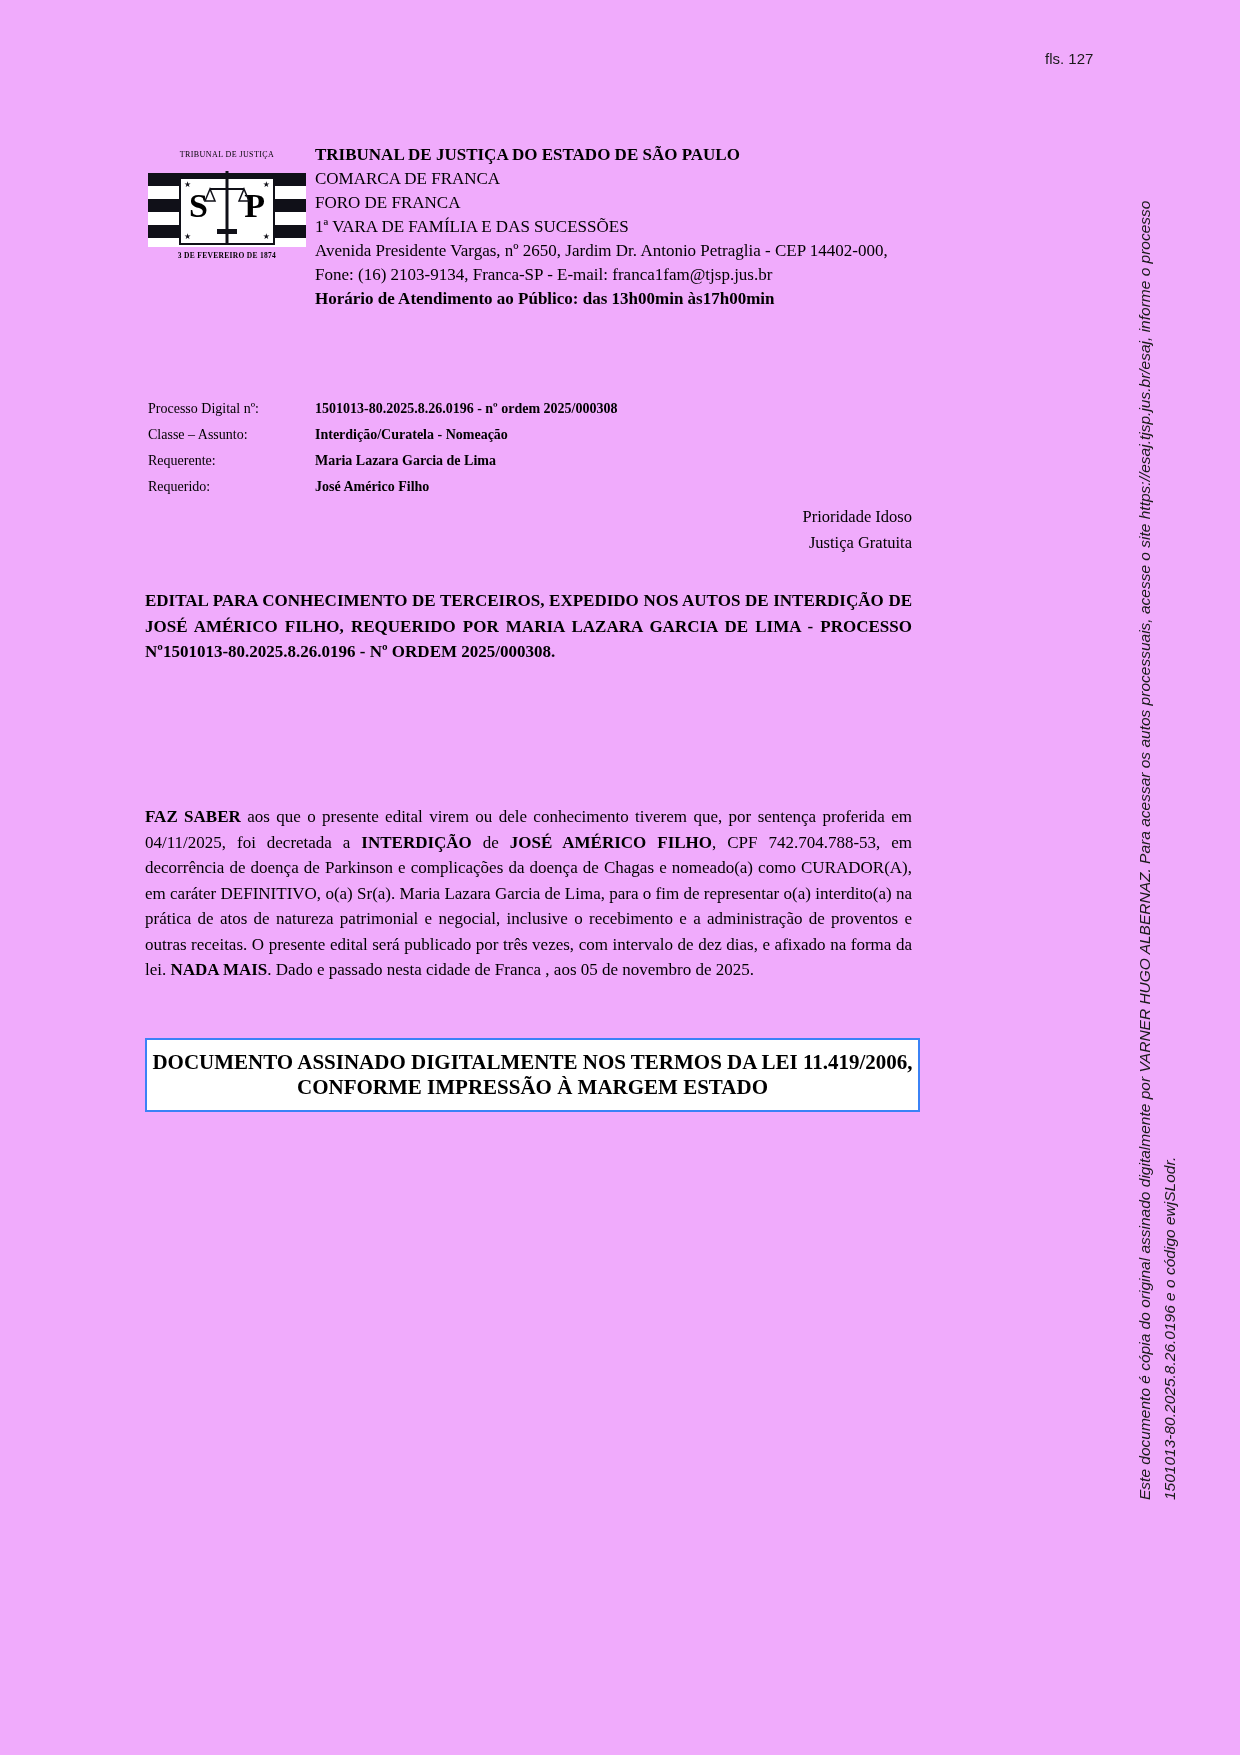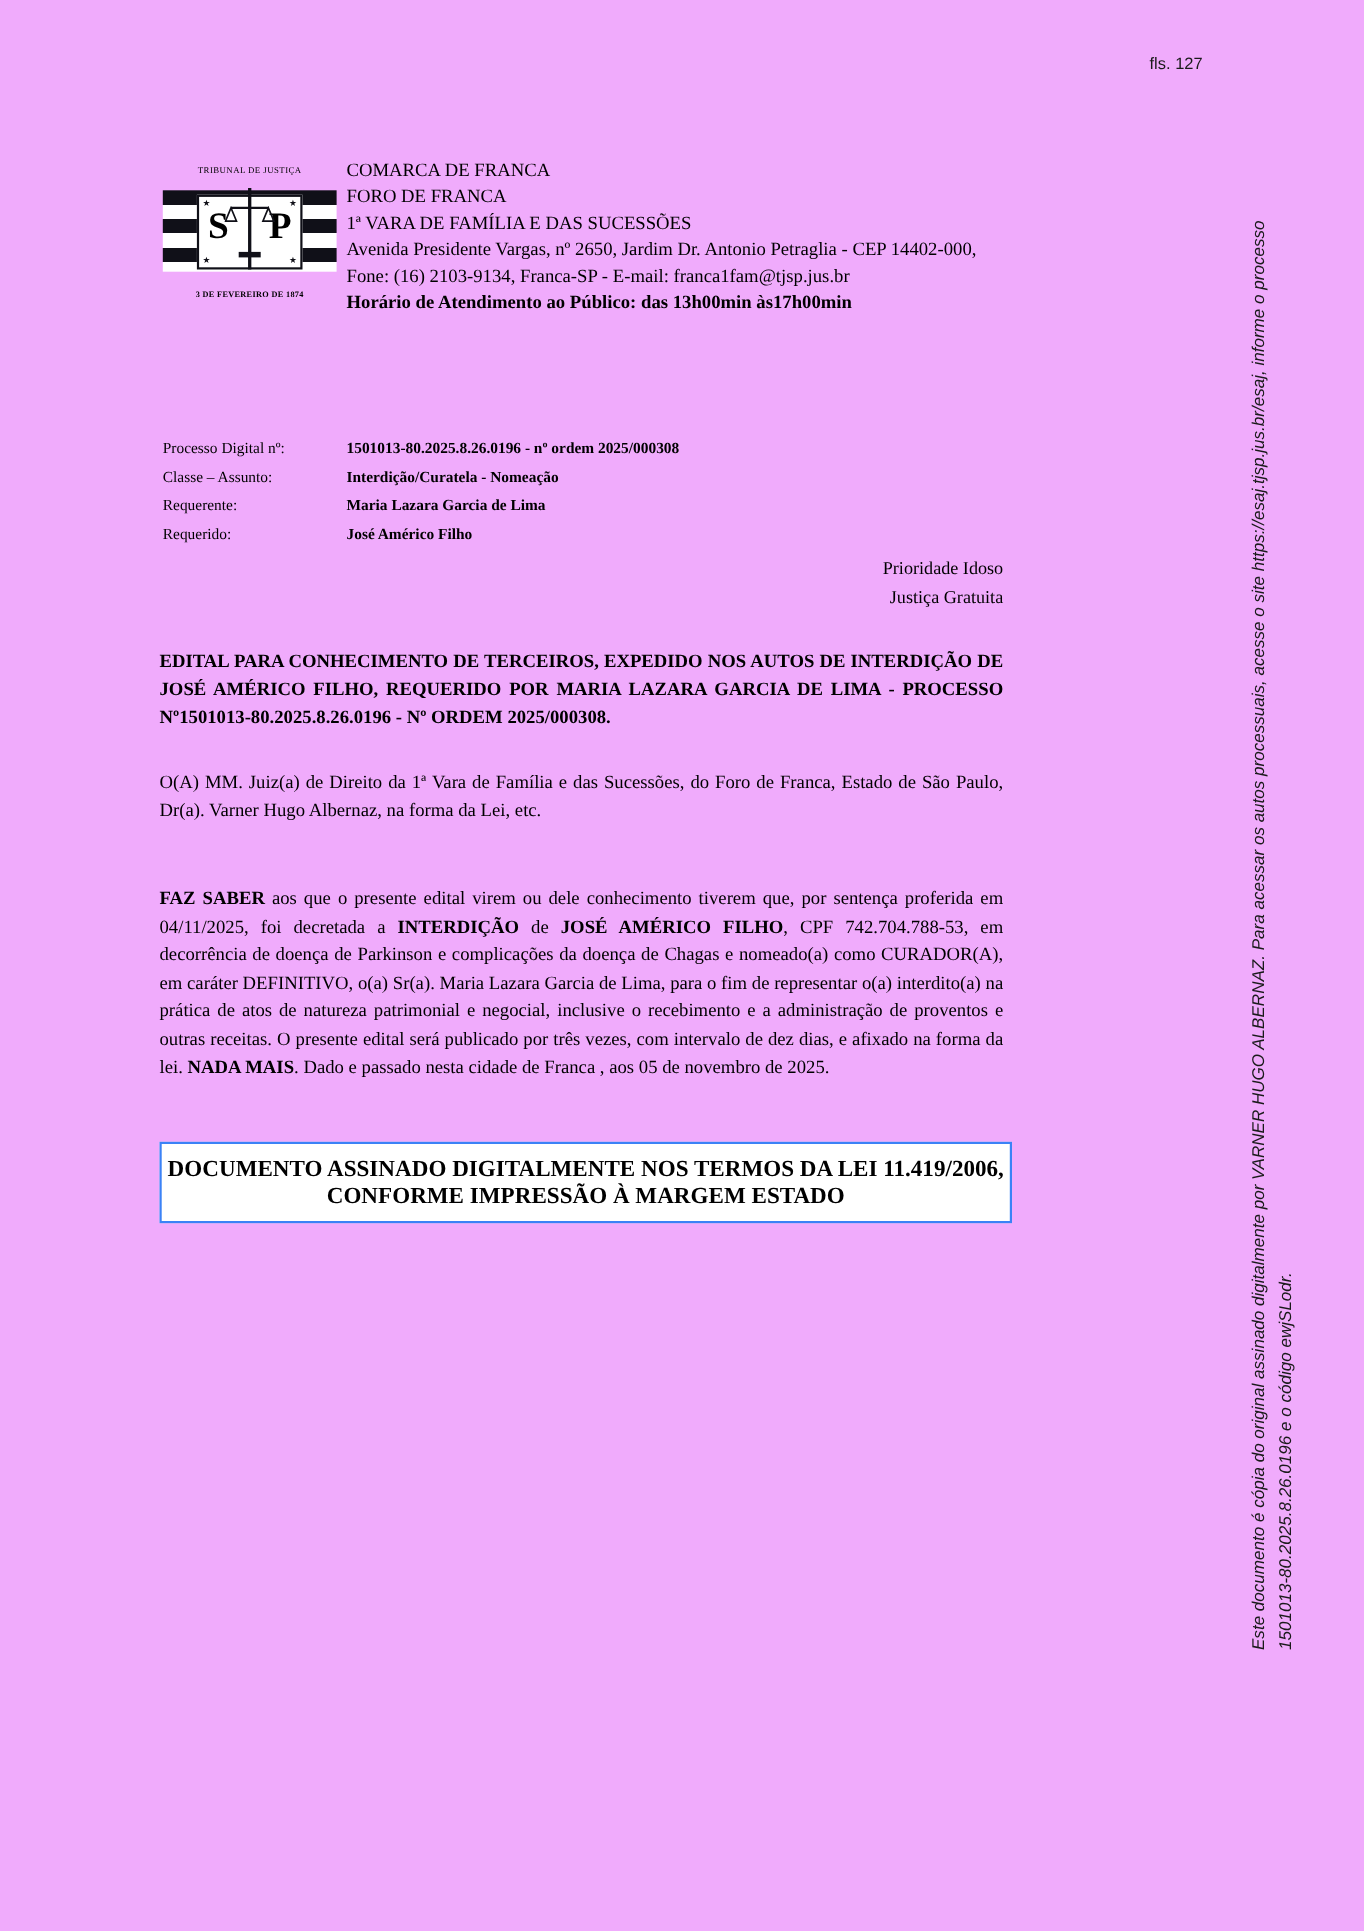--- a/index.html
+++ b/index.html
@@ -30,21 +30,21 @@
   }
   .logo-letter{position:absolute;top:10px;font-size:34px;font-weight:bold;line-height:1;}
   .logo-letter.s{left:8px;}
   .logo-letter.p{right:8px;}
   .logo-star{position:absolute;font-size:8px;line-height:1;color:#101018;}
   .logo-star.tl{left:3px;top:2px;}
   .logo-star.tr{right:3px;top:2px;}
   .logo-star.bl{left:3px;bottom:2px;}
   .logo-star.br{right:3px;bottom:2px;}
   .logo-scales{position:absolute;left:50%;top:-8px;transform:translateX(-50%);}
-  .logo-bottom{font-size:7.5px;font-weight:bold;margin-top:16px;letter-spacing:.3px;}
+  .logo-bottom{font-size:7.5px;font-weight:bold;margin-top:4px;letter-spacing:.3px;}
   
   .header-text{
     position:absolute;left:315px;top:143px;width:596px;
     font-size:17px;line-height:24px;
   }
   .header-text .bold{font-weight:bold;}
   
   .title-box{
     position:absolute;left:145px;top:344px;width:763px;height:24px;
     border:2px solid #2a2a2a;background:#f4f4f4;
@@ -111,20 +111,21 @@
             <path d="M40 18 L35 30 L45 30 Z" fill="none" stroke="#101018" stroke-width="1.5"></path>
             <rect x="13" y="58" width="20" height="5" fill="#101018"></rect>
           </svg>
         </span>
       </div>
     </div>
     <div class="logo-bottom">3 DE FEVEREIRO DE 1874</div>
   </div>
 
   <div class="header-text">
+    <div class="bold">TRIBUNAL DE JUSTIÇA DO ESTADO DE SÃO PAULO</div>
     <div>COMARCA DE FRANCA</div>
     <div>FORO DE FRANCA</div>
     <div>1ª VARA DE FAMÍLIA E DAS SUCESSÕES</div>
     <div>Avenida Presidente Vargas, nº 2650, Jardim Dr. Antonio Petraglia - CEP 14402-000, Fone: (16) 2103-9134, Franca-SP - E-mail: franca1fam@tjsp.jus.br</div>
     <div class="bold">Horário de Atendimento ao Público: das 13h00min às17h00min</div>
   </div>
 
 
   <div class="process">
     <div class="proc-row">
@@ -145,21 +146,20 @@
     </div>
   </div>
 
   <div class="flags">
     <div>Prioridade Idoso</div>
     <div>Justiça Gratuita</div>
   </div>
 
   <div class="para edital-heading">EDITAL PARA CONHECIMENTO DE TERCEIROS, EXPEDIDO NOS AUTOS DE INTERDIÇÃO DE JOSÉ AMÉRICO FILHO, REQUERIDO POR MARIA LAZARA GARCIA DE LIMA - PROCESSO Nº1501013-80.2025.8.26.0196 - Nº ORDEM 2025/000308.</div>
 
-  <div class="para judge-para">O(A) MM. Juiz(a) de Direito da 1ª Vara de Família e das Sucessões, do Foro de Franca, Estado de São Paulo, Dr(a). Varner Hugo Albernaz, na forma da Lei, etc.</div>
 
   <div class="para faz-saber"><span class="b">FAZ SABER</span><span> aos que o presente edital virem ou dele conhecimento tiverem que, por sentença proferida em 04/11/2025, foi decretada a </span><span class="b">INTERDIÇÃO</span><span> de </span><span class="b">JOSÉ AMÉRICO FILHO</span><span>, CPF 742.704.788-53, em decorrência de doença de Parkinson e complicações da doença de Chagas e nomeado(a) como CURADOR(A), em caráter DEFINITIVO, o(a) Sr(a). Maria Lazara Garcia de Lima, para o fim de representar o(a) interdito(a) na prática de atos de natureza patrimonial e negocial, inclusive o recebimento e a administração de proventos e outras receitas. O presente edital será publicado por três vezes, com intervalo de dez dias, e afixado na forma da lei. </span><span class="b">NADA MAIS</span><span>. Dado e passado nesta cidade de Franca , aos 05 de novembro de 2025.</span></div>
 
   <div class="sig-box">
     <div>DOCUMENTO ASSINADO DIGITALMENTE NOS TERMOS DA LEI 11.419/2006,</div>
     <div>CONFORME IMPRESSÃO À MARGEM ESTADO</div>
   </div>
 
   <div class="side-note">
     <div>Este documento é cópia do original assinado digitalmente por VARNER HUGO ALBERNAZ. Para acessar os autos processuais, acesse o site https://esaj.tjsp.jus.br/esaj, informe o processo</div>

